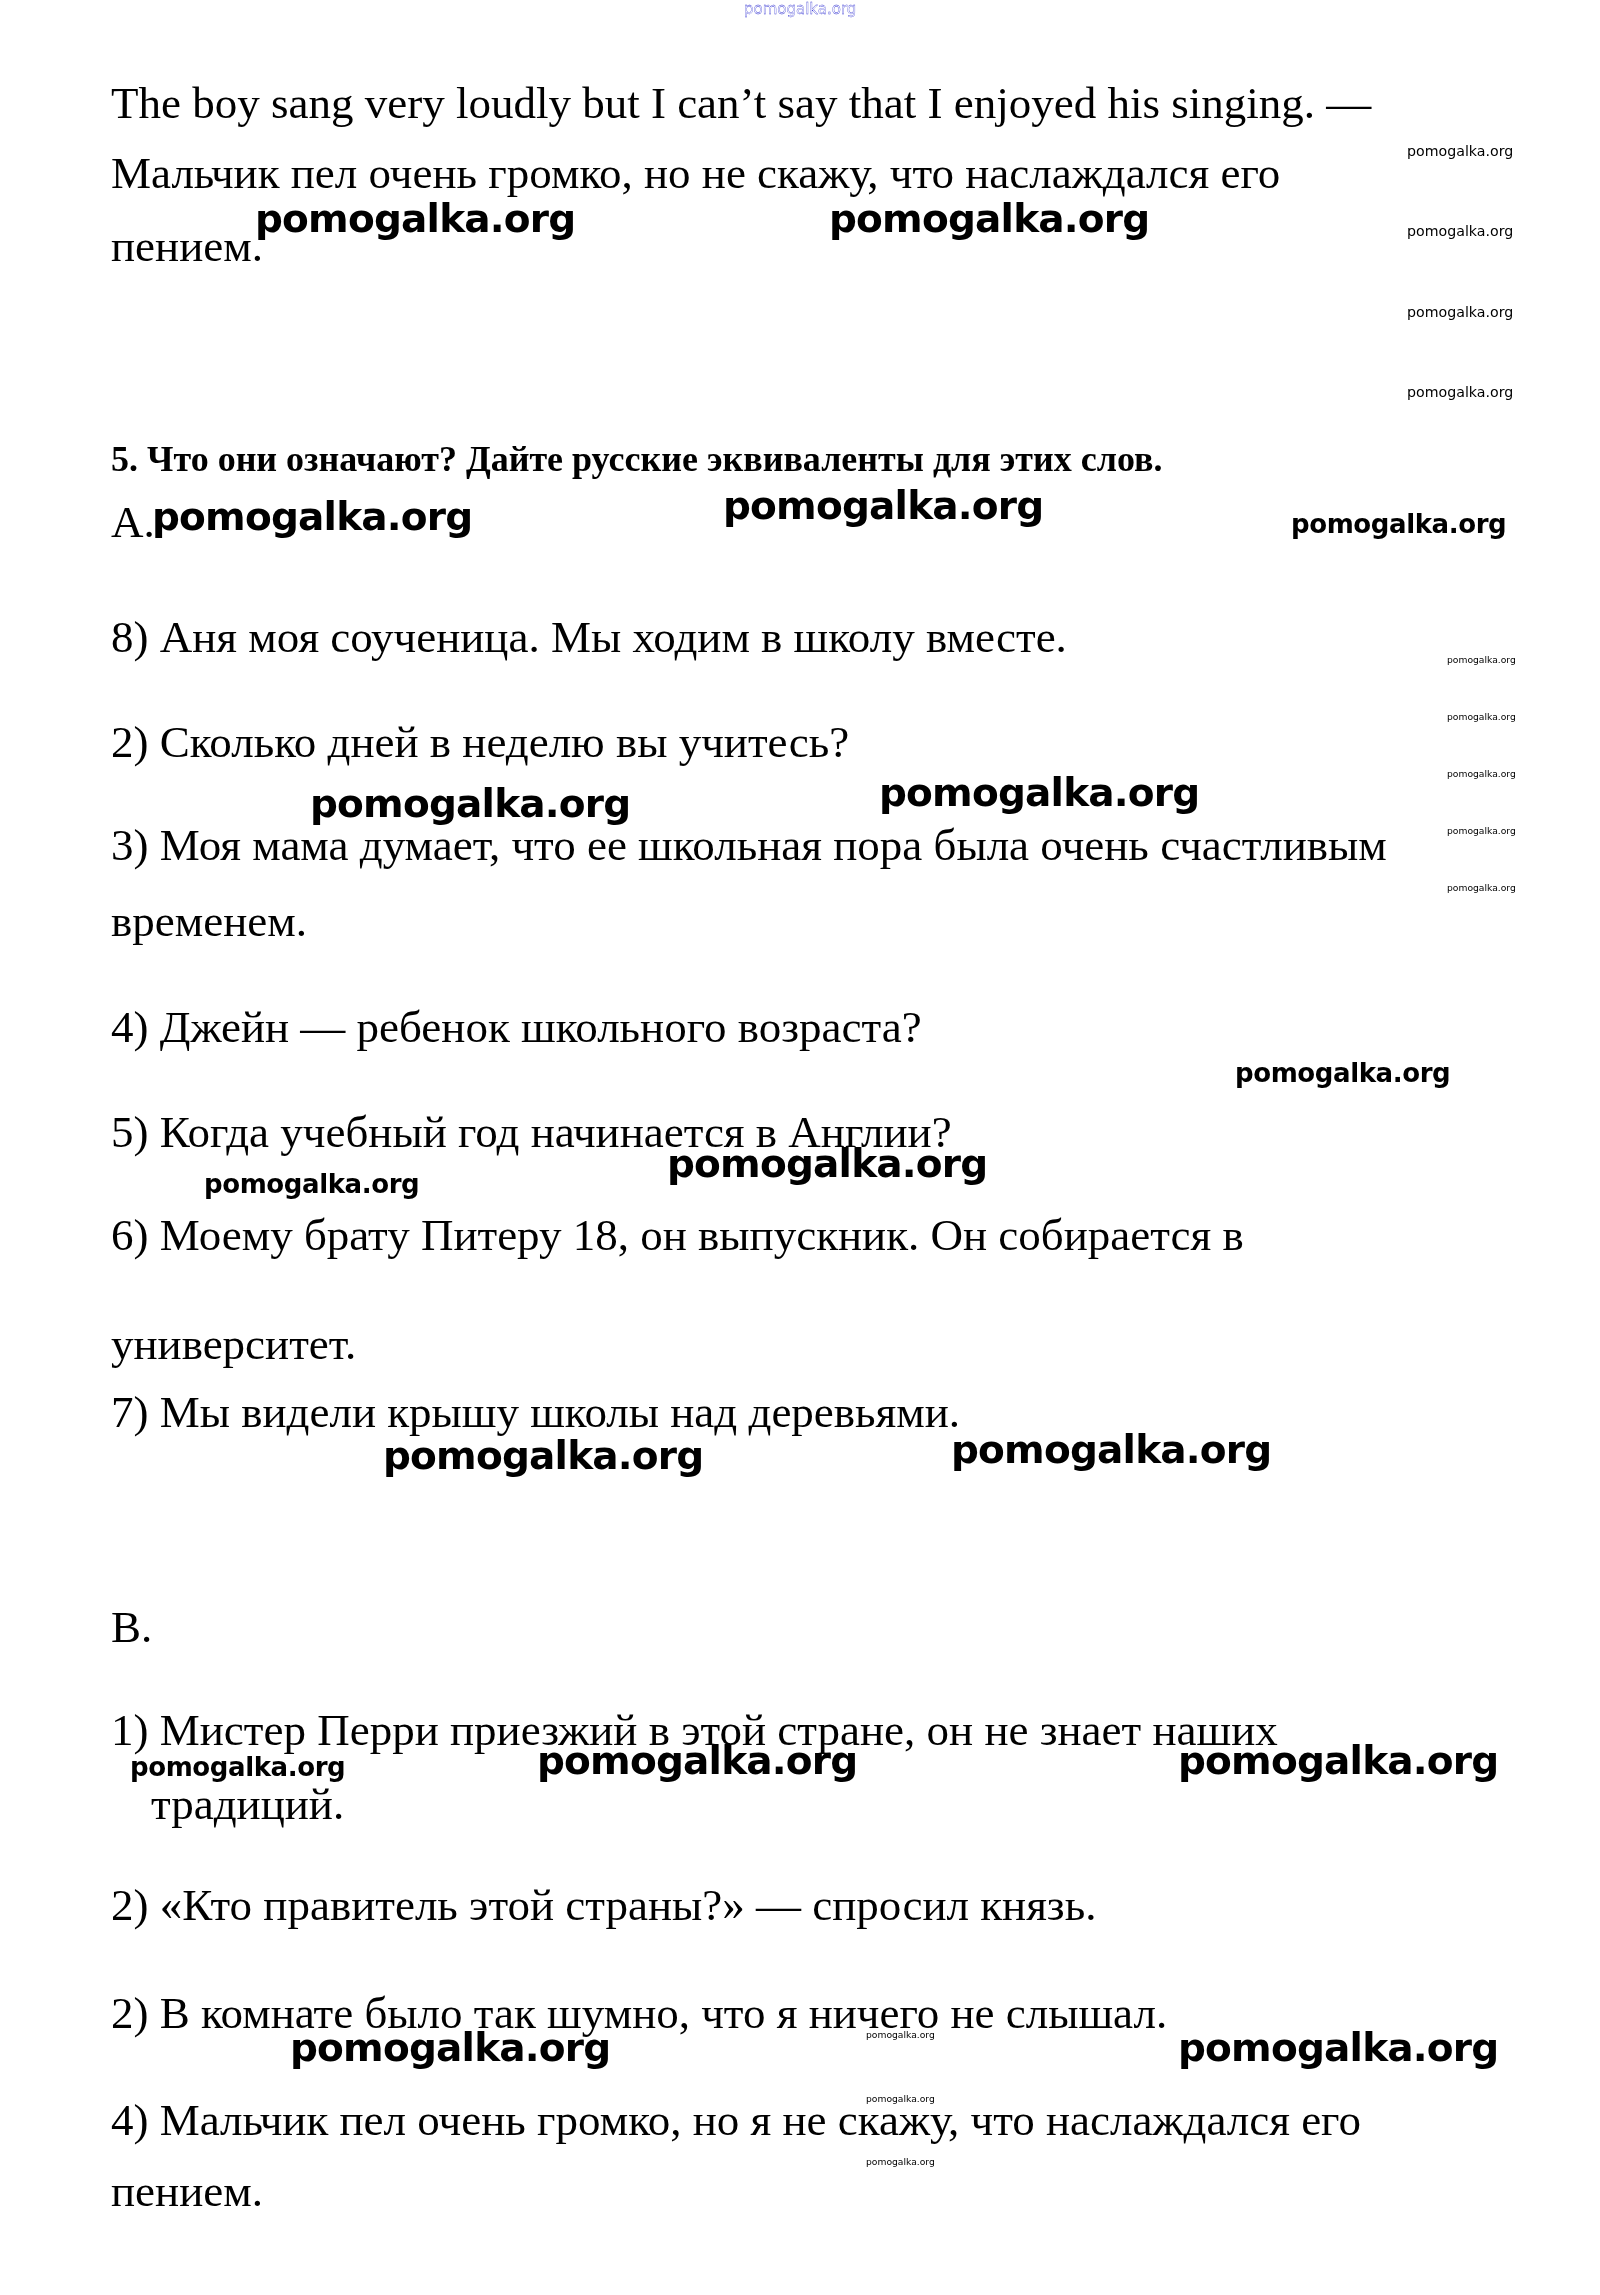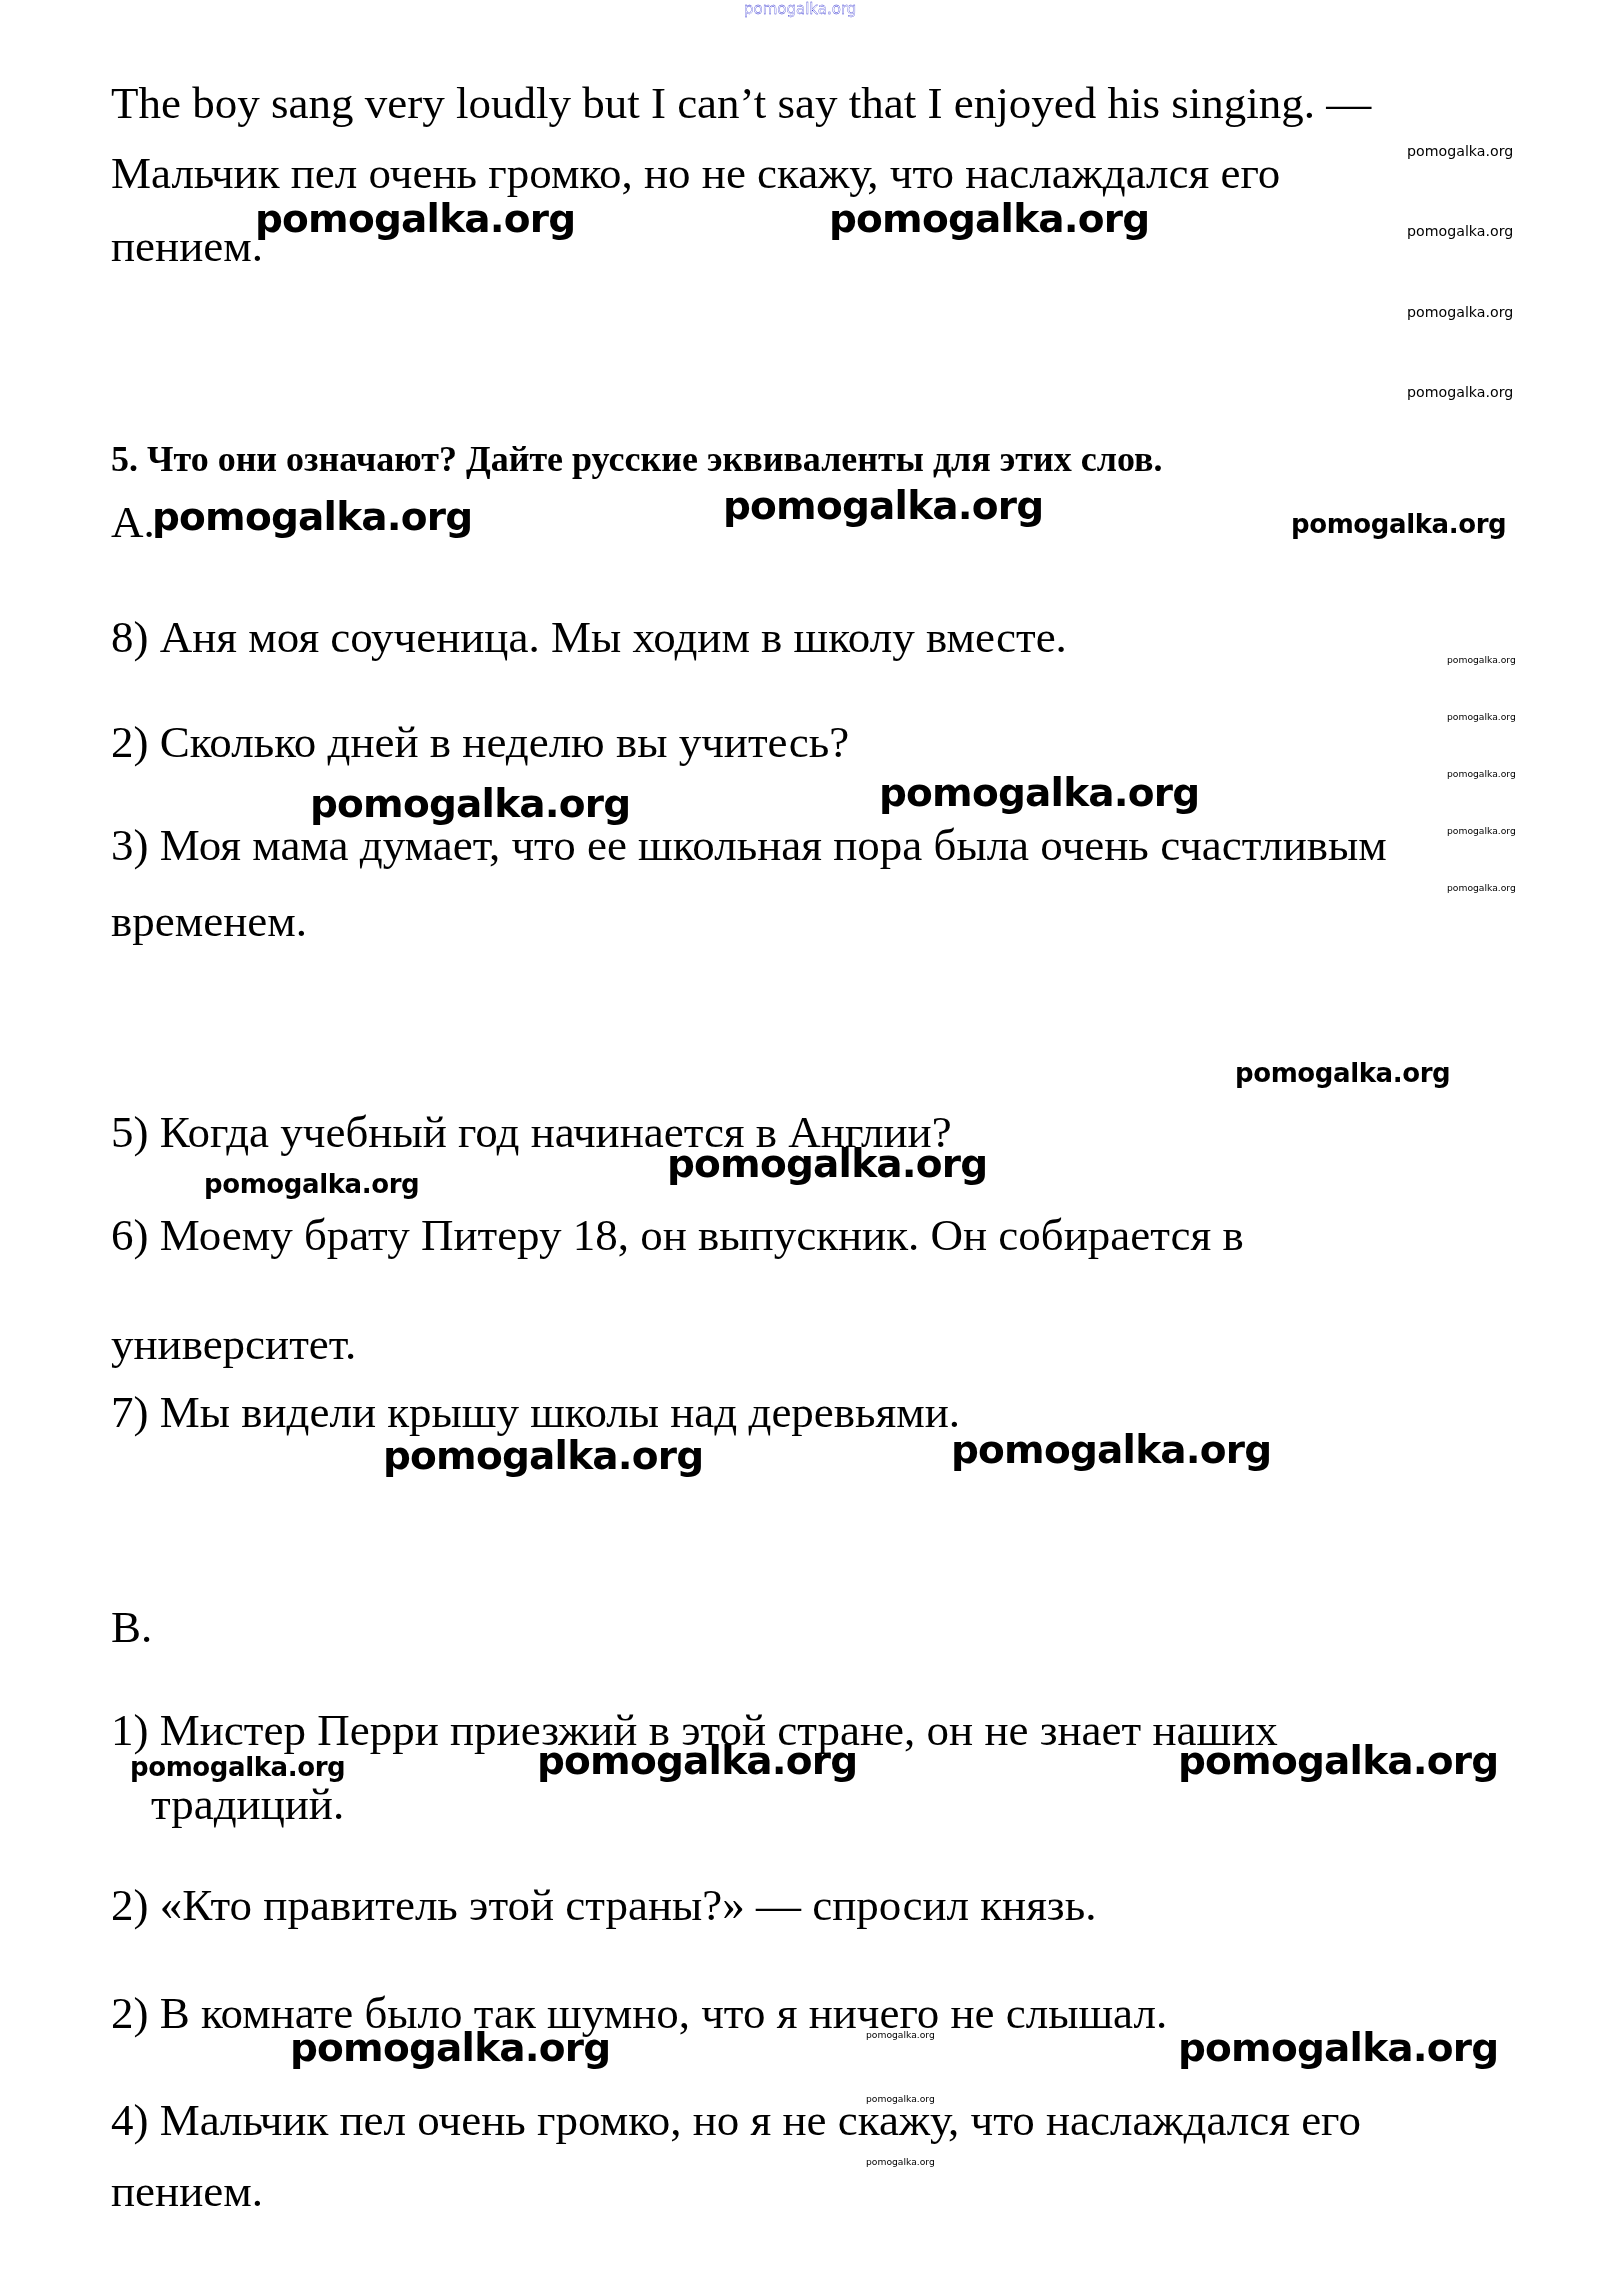--- a/index.html
+++ b/index.html
@@ -35,20 +35,21 @@
   <div class="line" style="top:151px;">Мальчик пел очень громко, но не скажу, что наслаждался его</div>
   <div class="line" style="top:224px;">пением.</div>
 
   <div class="line heading" style="top:441px;">5. Что они означают? Дайте русские эквиваленты для этих слов.</div>
   <div class="line" style="top:500px;">А.</div>
 
   <div class="line" style="top:615px;">8) Аня моя соученица. Мы ходим в школу вместе.</div>
   <div class="line" style="top:720px;">2) Сколько дней в неделю вы учитесь?</div>
   <div class="line" style="top:823px;">3) Моя мама думает, что ее школьная пора была очень счастливым</div>
   <div class="line" style="top:899px;">временем.</div>
+  <div class="line" style="top:1005px;">4) Джейн — ребенок школьного возраста?</div>
   <div class="line" style="top:1110px;">5) Когда учебный год начинается в Англии?</div>
   <div class="line" style="top:1213px;">6) Моему брату Питеру 18, он выпускник. Он собирается в</div>
   <div class="line" style="top:1287px;margin-top:35px;">университет.</div>
   <div class="line" style="top:1390px;">7) Мы видели крышу школы над деревьями.</div>
 
   <div class="line" style="top:1605px;">В.</div>
   <div class="line" style="top:1708px;">1) Мистер Перри приезжий в этой стране, он не знает наших</div>
   <div class="line" style="top:1782px;margin-left:40px;">традиций.</div>
   <div class="line" style="top:1883px;">2) «Кто правитель этой страны?» — спросил князь.</div>
   <div class="line" style="top:1991px;">2) В комнате было так шумно, что я ничего не слышал.</div>

